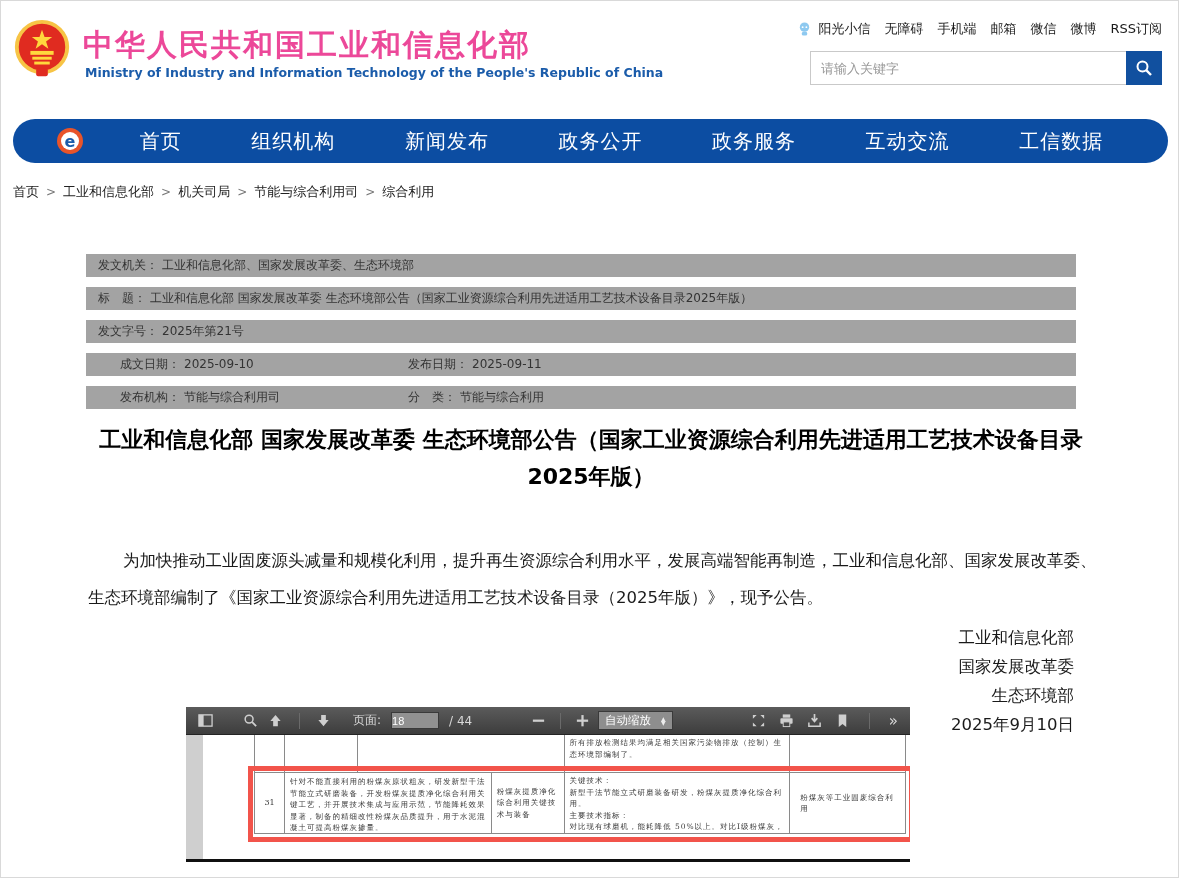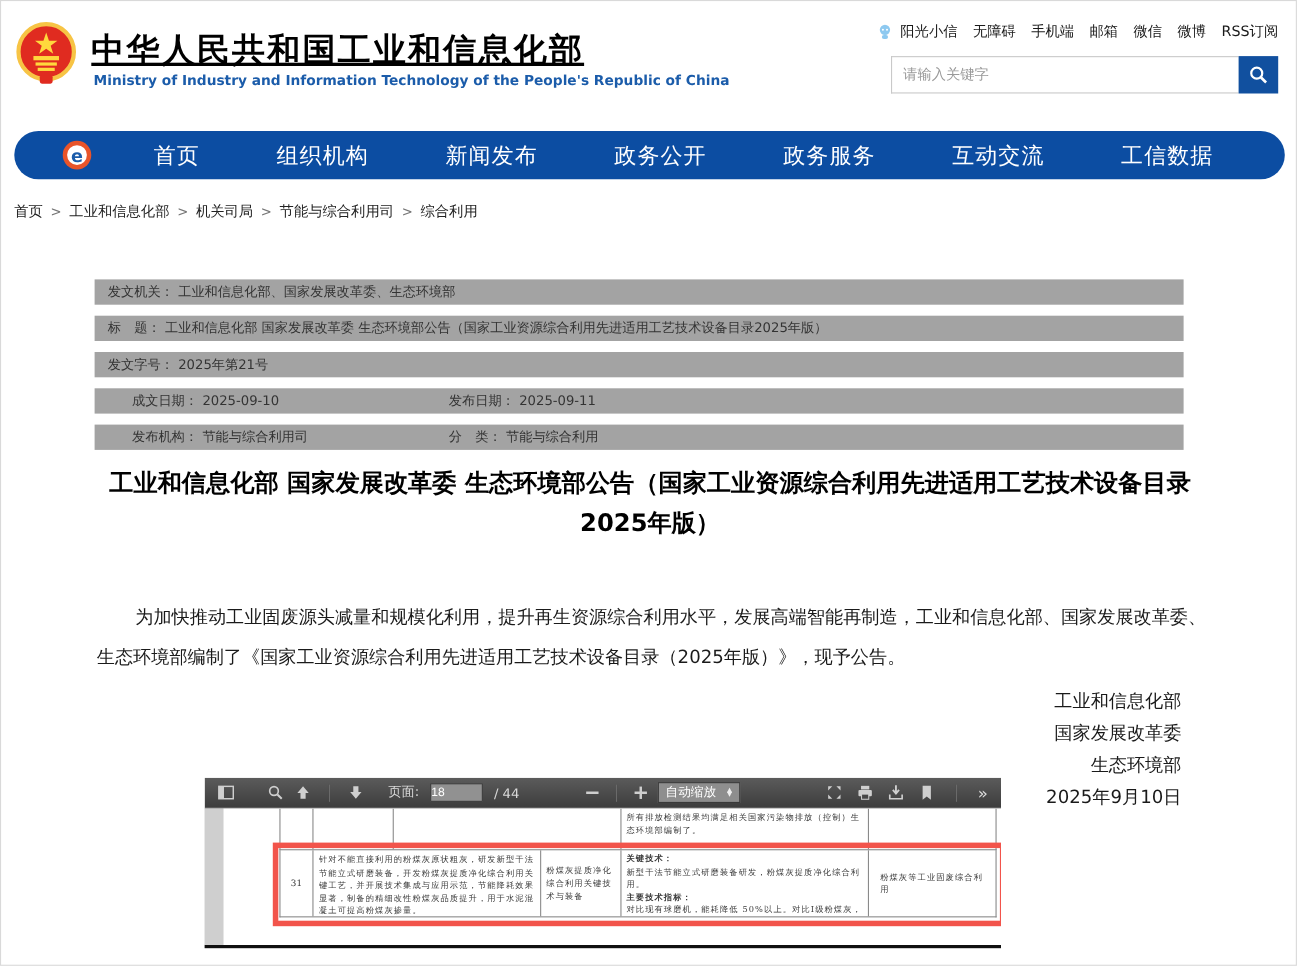--- a/index.html
+++ b/index.html
@@ -4,21 +4,21 @@
 <style>
   * { margin:0; padding:0; box-sizing:border-box; }
   html,body { width:1179px; height:878px; }
   body {
     position:relative; background:#ffffff; overflow:hidden;
     font-family:"DejaVu Sans","Liberation Sans",sans-serif;
     border:1px solid #d9d9d9; color:#222;
   }
   
   .emblem { position:absolute; left:10px; top:16px; width:62px; height:64px; }
-  .site-title { position:absolute; left:82px; top:24px; font-size:30px; font-weight:bold; color:#000000; letter-spacing:2px; white-space:nowrap;text-decoration:underline; }
+  .site-title { position:absolute; left:82px; top:24px; font-size:30px; font-weight:bold; color:#ec4899; letter-spacing:2px; white-space:nowrap; }
   .site-subtitle { position:absolute; left:84px; top:64px; font-size:12.5px; font-weight:bold; color:#1b5caa; white-space:nowrap; }
   .top-links { position:absolute; right:16px; top:19px; display:flex; align-items:center; gap:14px; font-size:13px; color:#1a1a1a; }
   .top-links span[data-name$="-link"] { cursor:pointer; white-space:nowrap; }
   .mascot { width:15px; height:16px; margin-right:-8px; }
   .search-bar { position:absolute; right:16px; top:50px; width:352px; height:34px; display:flex; }
   .search-input { flex:1; border:1px solid #c9c9c9; border-right:none; padding:0 10px; font-size:13px; color:#333; outline:none; font-family:inherit; }
   .search-input::placeholder { color:#999; }
   .search-btn { width:36px; height:34px; background:#11509f; border:none; display:flex; align-items:center; justify-content:center; cursor:pointer; }
   
   .nav { position:absolute; left:12px; top:118px; width:1155px; height:44px; background:#0c4da2; border-radius:22px; display:flex; align-items:center; }
@@ -64,21 +64,21 @@
   .trow { position:absolute; left:51px; width:652px; display:flex; border-left:1px solid #8a8a8a; border-right:1px solid #8a8a8a; }
   .trow-partial { top:0; height:38px; border-bottom:1px solid #8a8a8a; }
   .trow-main { top:38px; height:61px; border-bottom:1px solid #8a8a8a; }
   .tcell { border-right:1px solid #8a8a8a; height:100%; overflow:hidden; font-size:7.5px; line-height:11.5px; letter-spacing:1px; }
   .tcell:last-child { border-right:none; }
   .c-num { width:30px; display:flex; align-items:center; justify-content:center; font-size:8px; letter-spacing:0; }
   .c-name { width:73px; display:flex; align-items:center; padding:2px 5px; }
   .c-desc { width:207px; padding:3px 5px; }
   .c-tech { width:226px; padding:2px 5px; }
   .c-app { width:115px; display:flex; align-items:center; padding:2px 10px; }
-  .tech-h { font-weight:bold; }
+  .tech-h { font-weight:normal; }
   .red-box { position:absolute; left:45px; top:31px; width:666px; height:76px; border:5px solid #f2544b; z-index:5; }
 </style>
 </head>
 <body>
 
 <svg class="emblem" data-name="national-emblem-icon" viewBox="0 0 64 64">
   <circle cx="32" cy="30" r="26" fill="#e02b20" stroke="#f7c445" stroke-width="4"></circle>
   <polygon fill="#ffd83d" points="32,12 34.6,19.6 42.5,19.6 36.2,24.3 38.6,31.8 32,27.2 25.4,31.8 27.8,24.3 21.5,19.6 29.4,19.6"></polygon>
   <rect x="20" y="34" width="24" height="4" fill="#ffd83d"></rect>
   <rect x="22" y="40" width="20" height="3" fill="#ffd83d"></rect>

